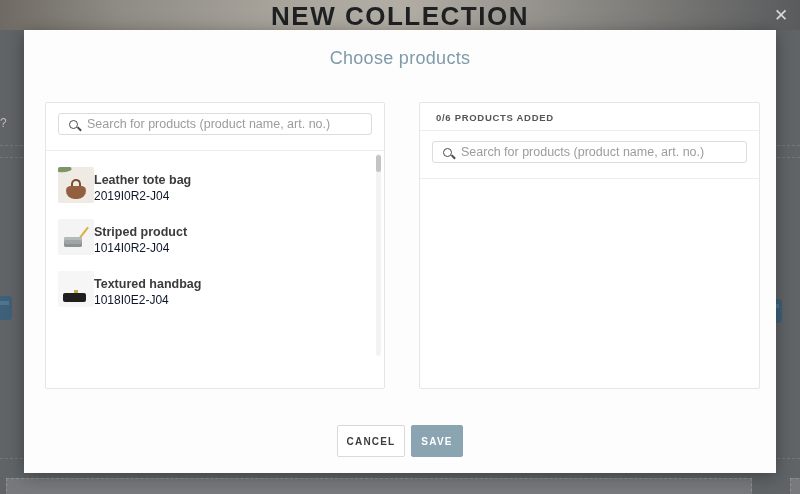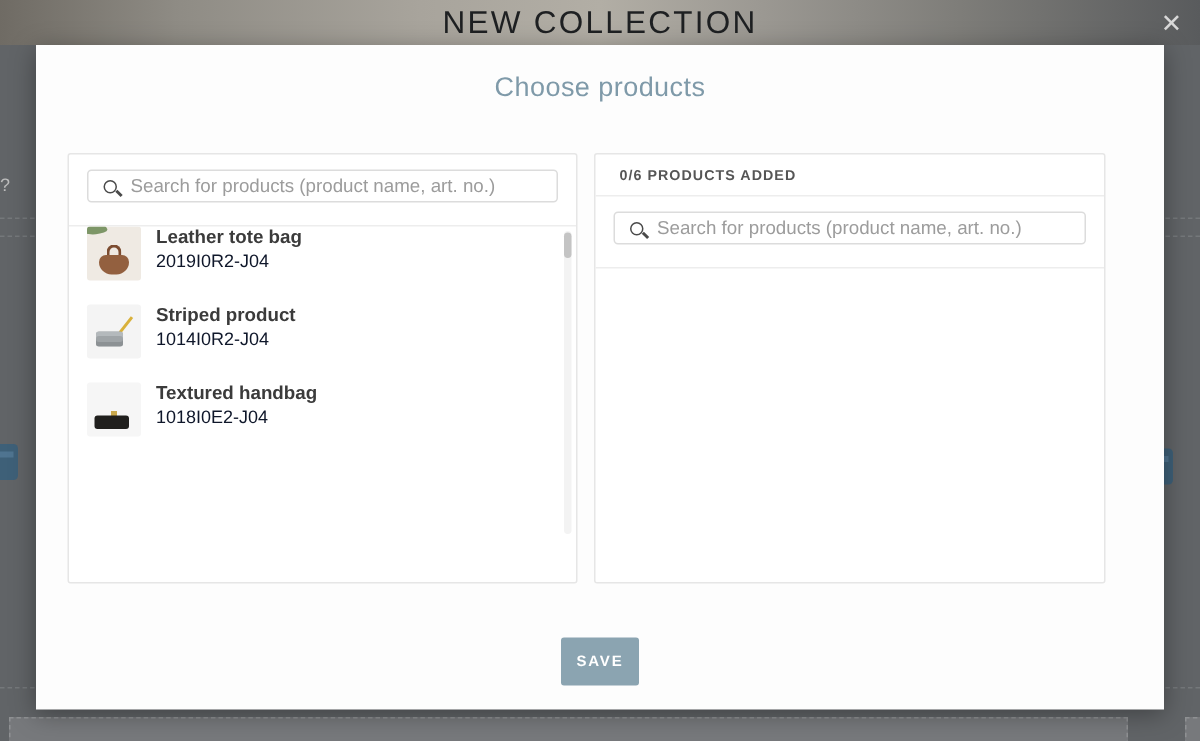--- a/index.html
+++ b/index.html
@@ -4,21 +4,21 @@
 <style>
   * { box-sizing: border-box; margin: 0; padding: 0; }
   html,body { width:800px; height:494px; overflow:hidden; }
   body { font-family:"Liberation Sans", sans-serif; background:#616467; }
   .stage { position:relative; width:800px; height:494px; overflow:hidden; }
 
   
   .hero { position:absolute; left:0; top:0; width:800px; height:30px;
     background:linear-gradient(90deg,#6f6b64 0%,#8f8c85 15%,#a8a49c 35%,#b2aea5 50%,#9c9993 63%,#7e7d79 80%,#595b5d 100%); }
   .hero h1 { position:absolute; left:0; right:0; top:0; text-align:center;
-    font-size:21px; font-weight:400; letter-spacing:1.5px; color:#1e2022; line-height:32px; }
+    font-size:26px; font-weight:700; letter-spacing:1.5px; color:#1e2022; line-height:32px; }
   .dash { position:absolute; left:0; width:800px; border-top:1px dashed #75787b; }
   .dash.d1 { top:145px; } .dash.d2 { top:157px; } .dash.d3 { top:458px; }
   .bg-box { position:absolute; top:478px; height:24px; background:#77797c; border:1px dashed #8f9193; }
   .bg-box.bleft { left:6px; width:746px; }
   .bg-box.bright { left:790px; width:24px; }
   .bg-icon { position:absolute; width:18px; height:24px; background:#3e6078; border-radius:3px; }
   .bg-icon::after { content:""; position:absolute; left:3px; top:5px; width:12px; height:4px; background:#4f7490; }
   .bg-icon.ileft { left:-6px; top:296px; }
   .bg-icon.iright { left:764px; top:299px; }
   .help { position:absolute; left:0px; top:116px; color:#bdbdbd; font-size:12px; }
@@ -26,35 +26,35 @@
     color:#d8d8d8; font-size:17px; font-weight:300; cursor:pointer; line-height:22px; }
 
   
   .modal { position:absolute; left:24px; top:30px; width:752px; height:443px; background:#fdfdfd;
     box-shadow:0 3px 16px rgba(0,0,0,.35); }
   .modal-title { position:absolute; left:0; right:0; top:18px; text-align:center;
     font-size:18px; font-weight:400; color:var(--modal_title,#7f9aa9); letter-spacing:.3px; }
 
   .panel { position:absolute; top:72px; height:287px; background:#fff; border:1px solid #e6e6e6; border-radius:2px; }
   .panel.left { left:21px; width:340px; }
-  .panel.right { left:372px; width:341px; }
+  .panel.right { left:395px; width:341px; }
   .panel header { height:28px; line-height:29px; padding:0 16px; font-size:9.5px; font-weight:700;
     letter-spacing:.7px; color:#555; border-bottom:1px solid #ededed; }
   .searchwrap { height:48px; padding:10px 12px; border-bottom:1px solid #ededed; }
   .searchbox { display:flex; align-items:center; height:22px; border:1px solid #dcdcdc; border-radius:3px;
     padding:0 10px; background:#fff; }
   .mag { position:relative; width:9px; height:9px; border:1.5px solid #4a4a4a; border-radius:50%; flex:none; margin-right:9px; }
   .mag::after { content:""; position:absolute; width:5px; height:1.5px; background:#4a4a4a;
     right:-4.5px; bottom:-1.5px; transform:rotate(45deg); }
   .searchbox input { flex:1; border:none; outline:none; font-size:12.5px; color:#555; background:transparent;
     font-family:"Liberation Sans", sans-serif; }
   .searchbox input::placeholder { color:#9c9c9c; }
 
   .list { position:relative; height:208px; overflow:hidden; }
-  .row { display:flex; align-items:flex-start; height:52px; gap:10px; cursor:pointer; }
+  .row { display:flex; align-items:flex-end; height:52px; cursor:pointer; }
   .meta .pname { font-size:12.5px; font-weight:700; color:#3b3b3b; }
   .meta .psku { font-size:12px; color:#0f172a; margin-top:2px; }
 
   .sb-track { position:absolute; right:3px; top:3px; bottom:3px; width:5px; background:#f3f3f3; border-radius:3px; }
   .sb-thumb { position:absolute; top:1px; left:0; width:5px; height:17px; background:#c4c4c4; border-radius:3px; }
 
   
   .thumb { position:relative; width:36px; height:36px; margin-left:12px; flex:none; border-radius:2px; overflow:hidden; }
   .thumb i { position:absolute; display:block; }
   .t-leather { background:#efeae3; }
@@ -160,17 +160,18 @@
       <div class="searchwrap">
         <div class="searchbox">
           <span class="mag"></span>
           <input type="text" placeholder="Search for products (product name, art. no.)" style="">
         </div>
       </div>
       <div class="list"></div>
     </section>
 
     <div class="footer">
+      <button class="btn cancel">CANCEL</button>
       <button class="btn save">SAVE</button>
     </div>
   </div>
 
 </div>
 
 </body></html>

